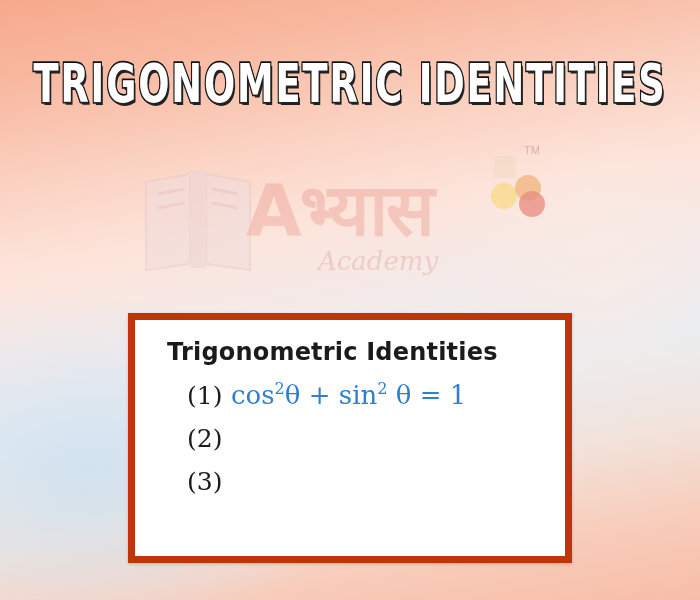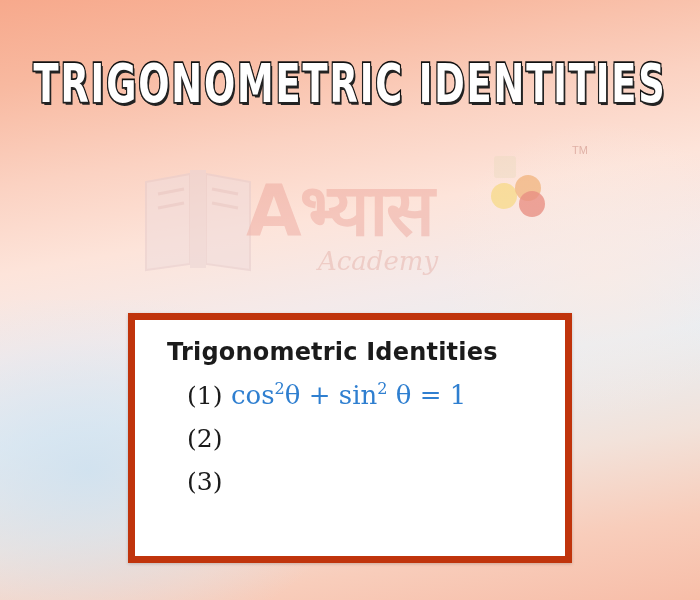--- a/index.html
+++ b/index.html
@@ -115,21 +115,20 @@
     width: 80px;
     height: 80px;
   }
   #wm-tm {
     position: absolute;
     left: 396px;
     top: -6px;
     font-size: 11px;
     color: #c98b80;
     font-family: "Liberation Sans", sans-serif;
-    margin-left: 48px;
   }
 
   
   #card {
     position: absolute;
     left: 128px;
     top: 313px;
     width: 444px;
     height: 250px;
     background: #ffffff;

